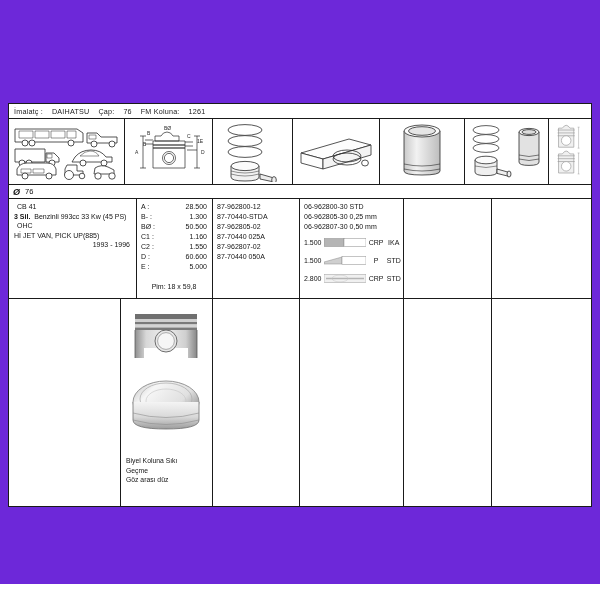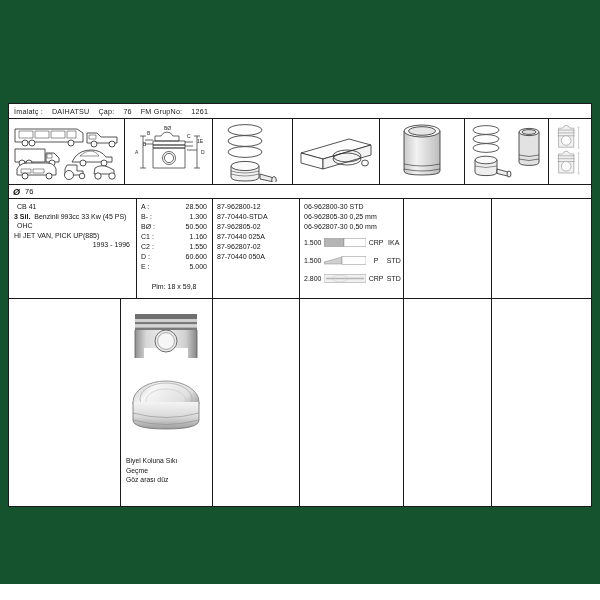--- a/index.html
+++ b/index.html
@@ -3,21 +3,21 @@
 <meta charset="utf-8">
 <style>
   html,body{margin:0;padding:0;}
   body{
     width:600px;height:600px;
     background:#ffffff;
     font-family:"Liberation Sans","DejaVu Sans",sans-serif;
     overflow:hidden;
   }
   .page{
-    position:relative;width:600px;height:584px;background:#14532d;
+    position:relative;width:600px;height:584px;background:#6d28d9;
   }
   
   .sheet{
     position:absolute;left:8px;top:103px;width:584px;height:404px;
     border:1px solid #1a1a1a;background:#fff;box-sizing:border-box;
   }
   
   .hdr{
     height:15px;border-bottom:1px solid #1a1a1a;box-sizing:border-box;
     display:flex;align-items:center;padding-left:5px;
@@ -91,21 +91,21 @@
 <body>
 
 <div class="page">
   <div class="sheet">
 
     <div class="hdr">
       <span>İmalatç :</span>
       <span>DAIHATSU</span>
       <span>Çap:</span>
       <span>76</span>
-      <span>FM GrupNo:</span>
+      <span>FM Koluna:</span>
       <span>1261</span>
     </div>
 
     <div class="strip">
 
       <div class="cell c1">
         <svg width="112" height="62" viewBox="0 0 112 62">
           <g fill="#fff" stroke="#2a2a2a" stroke-width="0.8">
 
             <path d="M4 8 h62 l6 4 v9 h-68 z"></path>

